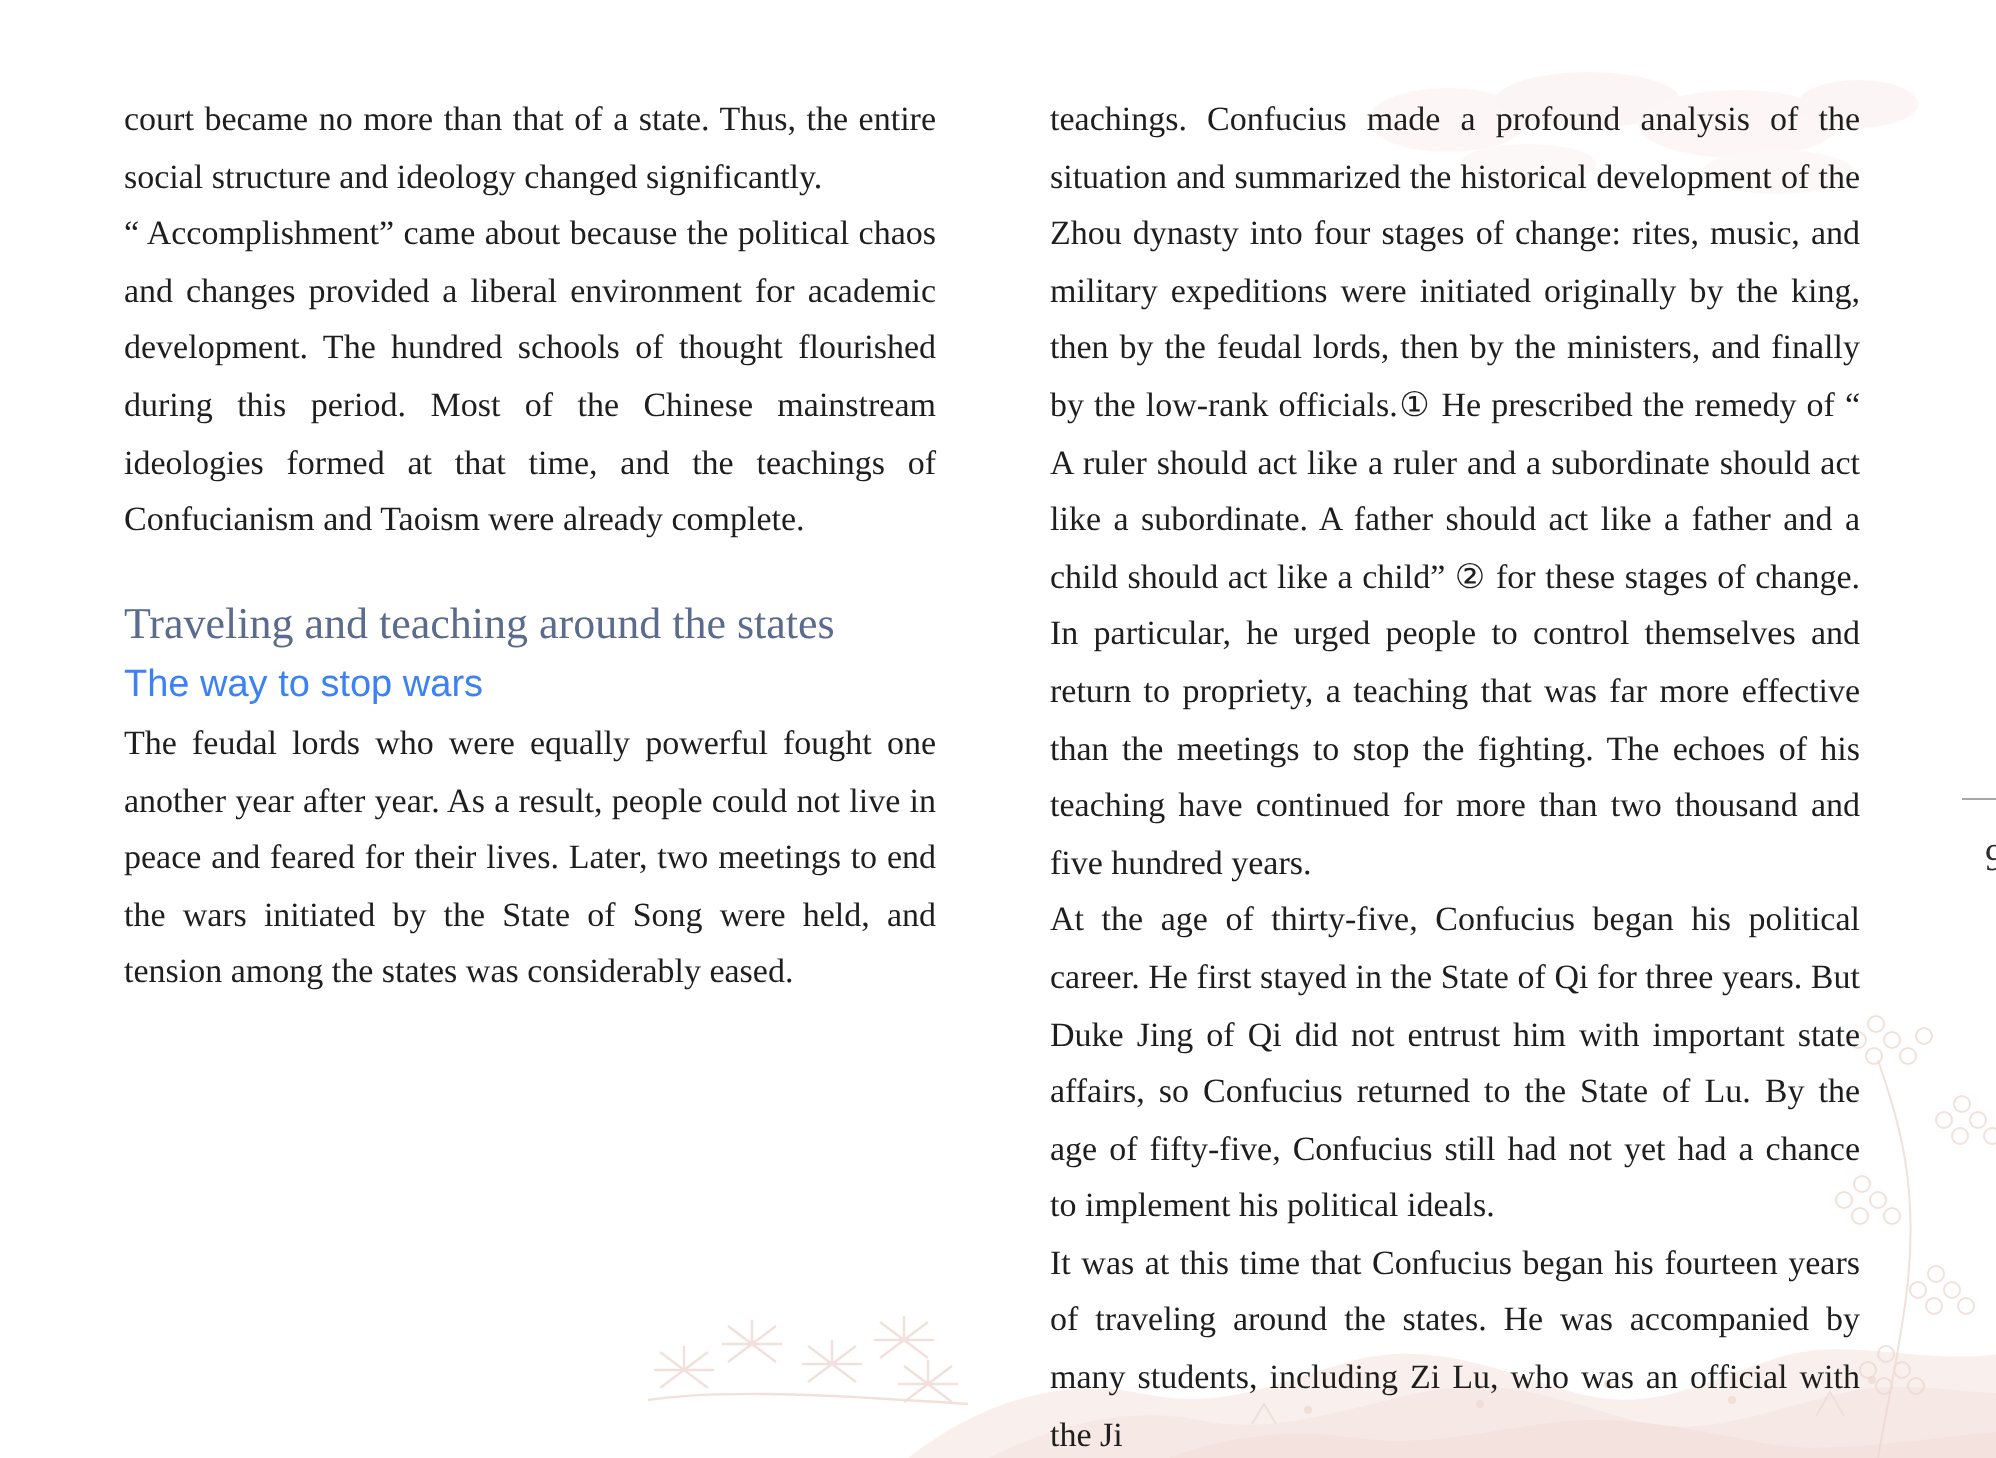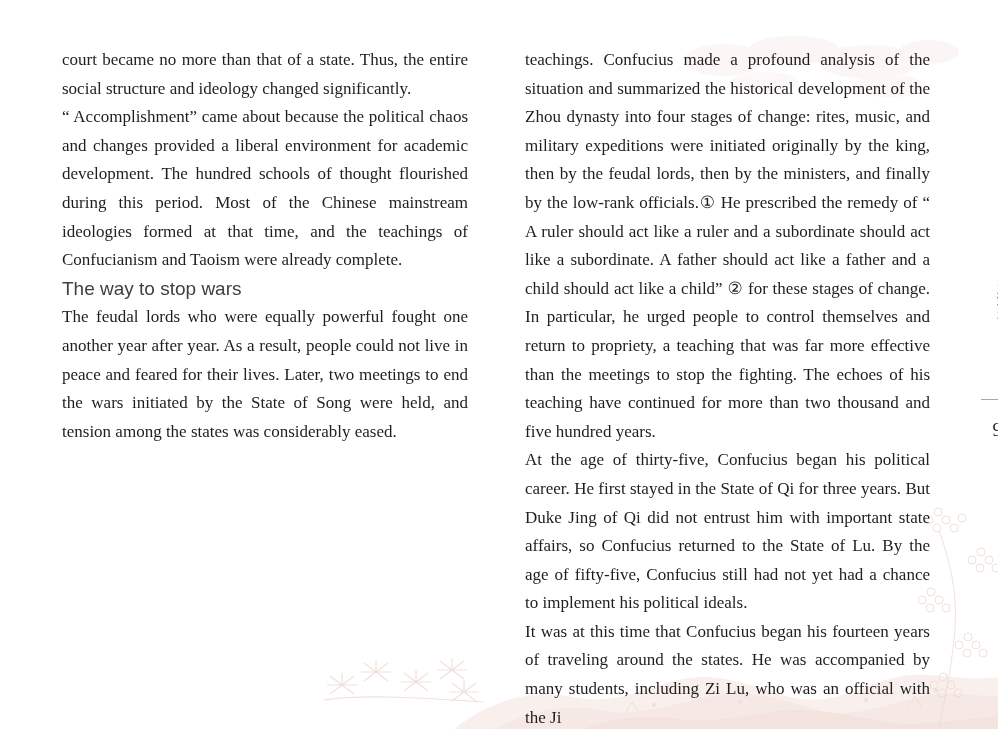--- a/index.html
+++ b/index.html
@@ -45,21 +45,21 @@
     line-height: 28.6px;
     color: #5a6b8e;
     margin: 23px 0 3px 0;
     text-align: left;
   }
   .h-wars {
     font-family: "Liberation Sans", sans-serif;
     font-weight: normal;
     font-size: 19px;
     line-height: 28.6px;
-    color: #404040;
+    color: #3b82f6;
     margin: 0;
     text-align: left;
   }
   .sidebar-title {
     position: absolute;
     left: 971px;
     top: 271px;
     writing-mode: vertical-rl;
     text-orientation: upright;
     font-family: "DejaVu Serif", serif;
@@ -165,20 +165,21 @@
         <circle cx="927" cy="685" r="4"></circle>
       <circle cx="918" cy="693" r="4"></circle>
         <circle cx="934" cy="693" r="4"></circle>
       <path d="M915,530 C925,560 935,590 930,640 C927,670 920,700 915,729" stroke="#eed9d3"></path>
     </g>
   </svg>
 
   <div class="col col-left">
     <p>court became no more than that of a state. Thus, the entire social structure and ideology changed significantly.</p>
     <p>“ Accomplishment”  came about because the political chaos and changes provided a liberal environment for academic development. The hundred schools of thought flourished during this period. Most of the Chinese mainstream ideologies formed at that time, and the teachings of Confucianism and Taoism were already complete.</p>
+    <h2 class="h-travel">Traveling and teaching around the states</h2>
     <h3 class="h-wars">The way to stop wars</h3>
     <p>The feudal lords who were equally powerful fought one another year after year. As a result, people could not live in peace and feared for their lives. Later, two meetings to end the wars initiated by the State of Song were held, and tension among the states was considerably eased.</p>
   </div>
 
   <div class="col col-right">
     <p>teachings. Confucius made a profound analysis of the situation and summarized the historical development of the Zhou dynasty into four stages of change: rites, music, and military expeditions were initiated originally by the king, then by the feudal lords, then by the ministers, and finally by the low-rank officials.①  He prescribed the remedy of “ A ruler should act like a ruler and a subordinate should act like a subordinate. A father should act like a father and a child should act like a child” ②  for these stages of change. In particular, he urged people to control themselves and return to propriety, a teaching that was far more effective than the meetings to stop the fighting. The echoes of his teaching have continued for more than two thousand and five hundred years.</p>
     <p>At the age of thirty-five, Confucius began his political career. He first stayed in the State of Qi for three years. But Duke Jing of Qi did not entrust him with important state affairs, so Confucius returned to the State of Lu. By the age of fifty-five, Confucius still had not yet had a chance to implement his political ideals.</p>
     <p>It was at this time that Confucius began his fourteen years of traveling around the states. He was accompanied by many students, including Zi Lu, who was an official with the Ji</p>
   </div>
 

